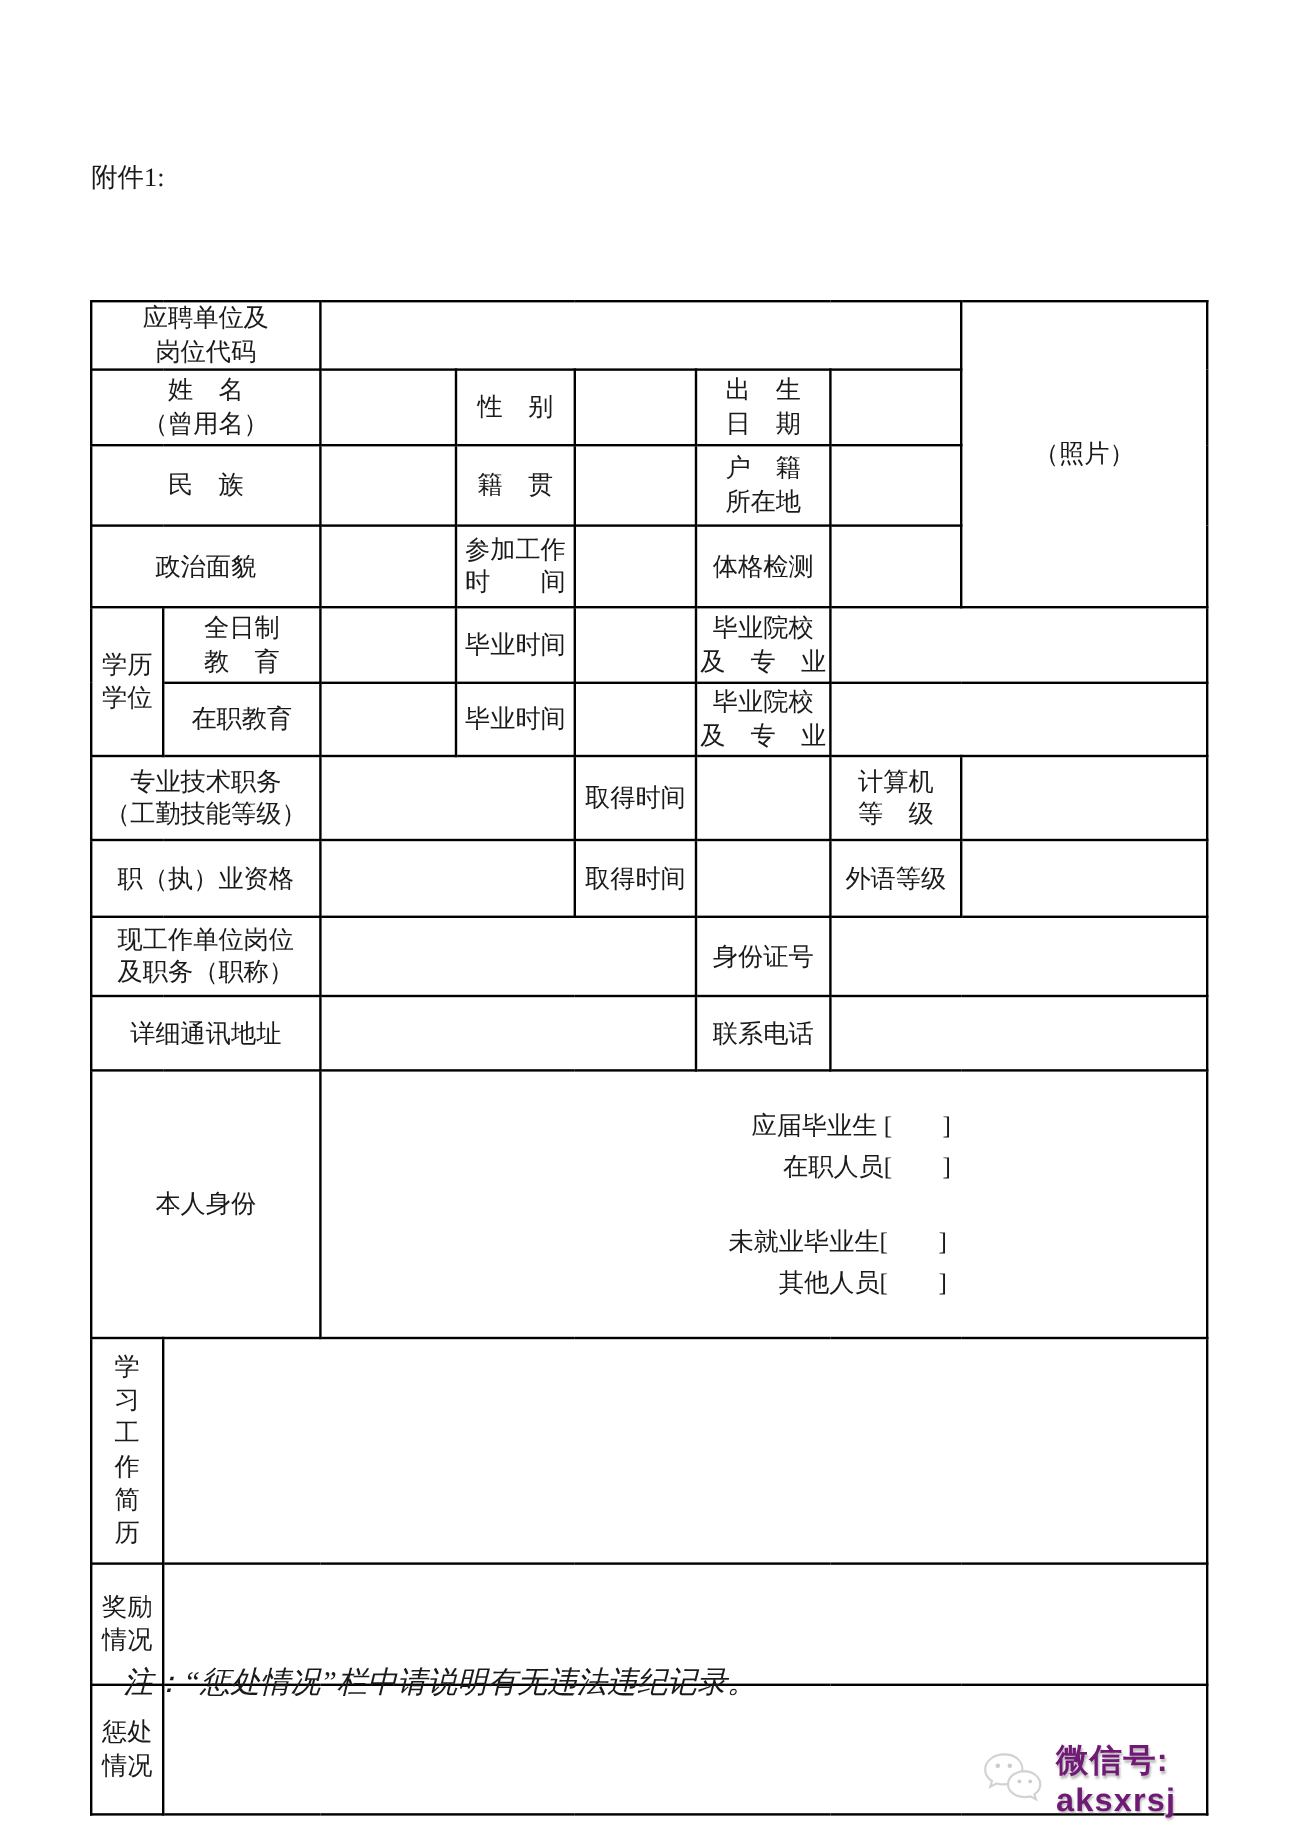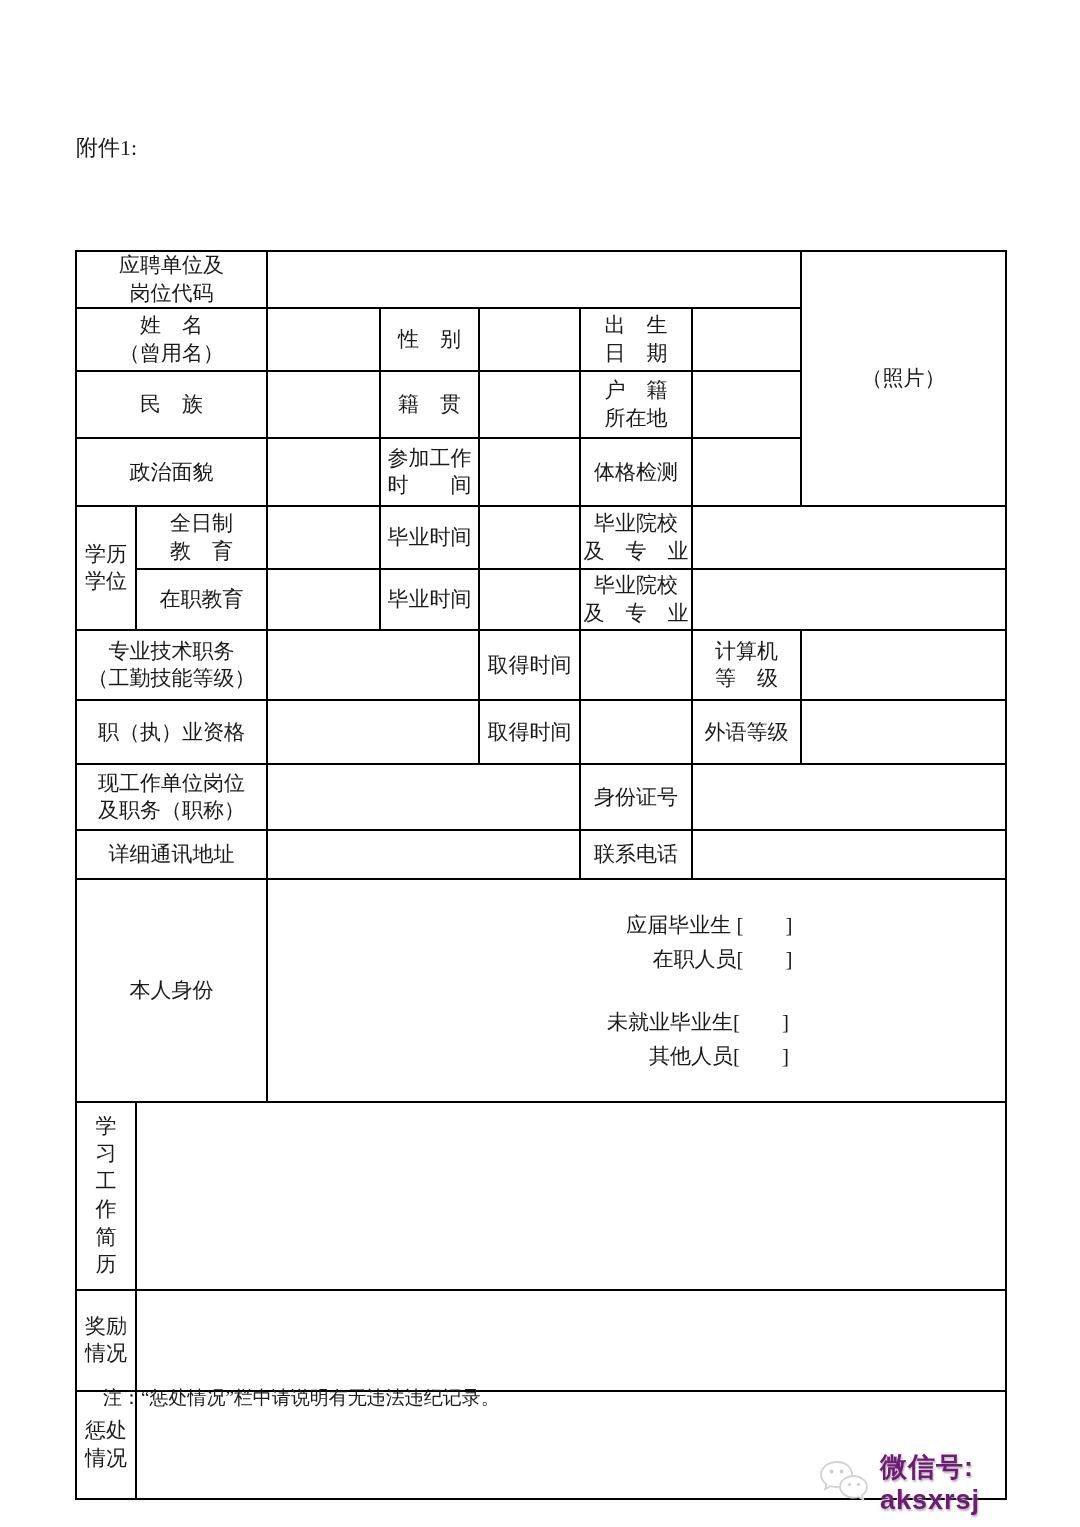--- a/index.html
+++ b/index.html
@@ -17,26 +17,26 @@
     border-collapse:collapse; table-layout:fixed;
   }
   table.form td {
     border:2px solid #000; padding:0; vertical-align:middle;
     text-align:center; font-size:21px; line-height:1.32; white-space:pre-line;
   }
   td.field { background:#fff; }
   td.vlabel { line-height:1.45; }
   tr.r1{height:54px} tr.r2{height:63px} tr.r3{height:67px} tr.r4{height:68px}
   tr.r5{height:63px} tr.r6{height:61px} tr.r7{height:70px} tr.r8{height:64px}
-  tr.r9{height:66px} tr.r10{height:49px} tr.r11{height:76px} tr.r12{height:188px}
+  tr.r9{height:66px} tr.r10{height:62px} tr.r11{height:76px} tr.r12{height:188px}
   tr.r13{height:101px} tr.r14{height:108px}
   .opts { display:flex; align-items:center; justify-content:flex-start; width:100%;flex-direction:column; }
   .opt-col { width:312px; text-align:right; line-height:34px; white-space:pre-line; }
   .opt-col.second { width:305px;margin-top:29px; }
-  .footnote { position:absolute; left:103px; top:1385px; font-size:19px; }
+  .footnote { position:absolute; left:103px; top:1385px; font-size:25px;font-style:italic; }
   .watermark {
     position:absolute; left:816px; top:1449px; display:flex; align-items:center; gap:8px;
     font-family:"Liberation Sans","DejaVu Sans",sans-serif;
   }
   .watermark .wm-text {
     font-size:27px; font-weight:bold; color:#701a75;
     text-shadow:1px 2px 2px rgba(120,120,120,0.55), -1px -1px 1px #ffffff;
     letter-spacing:1px;
   }
   .wechat-svg { display:block; }

